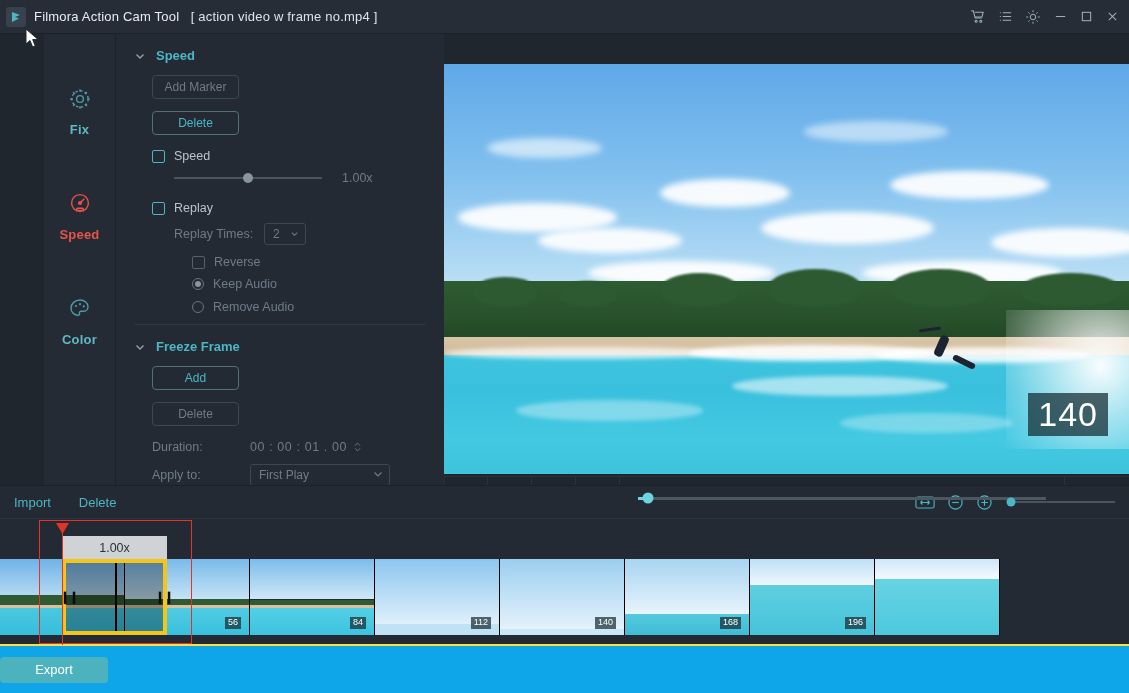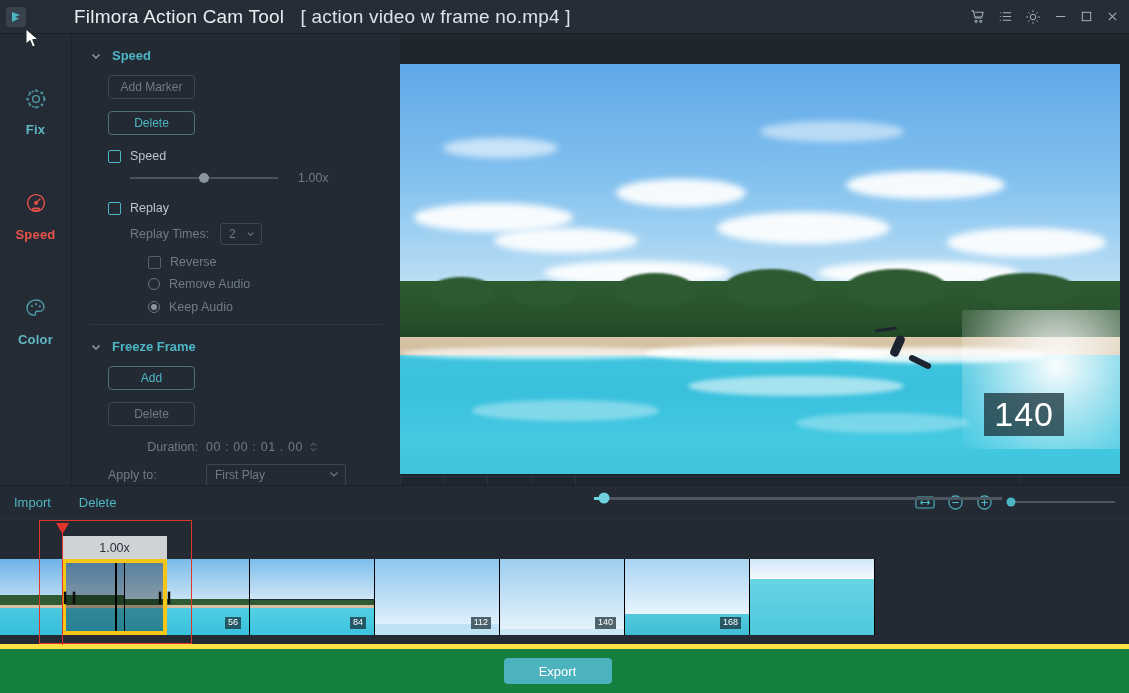--- a/index.html
+++ b/index.html
@@ -25,23 +25,22 @@
     border-bottom: 1px solid #1b212a;
   }
   .app-logo {
     width: 20px; height: 20px; border-radius: 3px;
     background: #37424d;
     display: flex; align-items: center; justify-content: center;
     margin-right: 8px;
   }
   .app-logo svg { display:block; }
   .title-text {
-    color: #e8edf2; font-size: 19px; letter-spacing: .2px;
+    color: #e8edf2; font-size: 13px; letter-spacing: .2px;
     white-space: nowrap;
-    margin-left: 40px;
   }
   .title-file { color: #dbe3ea; }
   .titlebar-spacer { flex: 1 1 auto; }
   .tb-icons { display: flex; align-items: center; padding-right: 4px; }
   .tb-btn {
     width: 28px; height: 30px;
     display: flex; align-items: center; justify-content: center;
     color: #9fb0bf;
   }
   .tb-btn.win { width: 26px; }
@@ -54,20 +53,21 @@
   }
 
   
   .leftnav {
     width: 72px; flex: 0 0 72px;
     background: #242b34;
     display: flex; flex-direction: column;
     align-items: center;
     padding-top: 48px;
     border-right: 1px solid #1c222a;
+    margin-left: 44px;
   }
   .nav-item {
     width: 72px;
     display: flex; flex-direction: column;
     align-items: center;
     margin-bottom: 50px;
     color: #5fb9c4;
   }
   .nav-item.active { color: #e8534a; }
   .nav-icon { height: 34px; display:flex; align-items:center; justify-content:center; }
@@ -319,23 +319,23 @@
   }
   .playhead-marker {
     position:absolute; left:-6px; top:0; width:13px; height:11px;
     background:#e1352a;
     clip-path: polygon(0 0, 100% 0, 50% 100%);
   }
 
   
   .footer {
     flex: 0 0 49px; height:49px;
-    background:#15803d; display:flex; align-items:center;
-    justify-content:center; padding-right: 14px;
-    border-top:5px solid #fde047;
+    background:#0ea5e9; display:flex; align-items:center;
+    justify-content:flex-start; padding-right: 14px;
+    border-top:2px solid #fde047;
   }
   .export-btn {
     width:108px; height:26px; border-radius:4px;
     background:#4cb2be; color:#fff; font-size:13px;
     display:flex; align-items:center; justify-content:center;
   }
 
   
   .cursor { position:absolute; left:25px; top:28px; z-index:50; }
 </style>
@@ -474,45 +474,45 @@
           </span>
         </span>
       </div>
 
       <div class="chk-row" style="margin-left:58px;">
         <span class="chk dim"></span>
         <span class="chk-label dim">Reverse</span>
       </div>
 
       <div class="radio-row">
+        <span class="radio on"></span>
+        <span class="radio-label">Keep Audio</span>
+      </div>
+      <div class="radio-row">
         <span class="radio"></span>
         <span class="radio-label">Remove Audio</span>
-      </div>
-      <div class="radio-row">
-        <span class="radio on"></span>
-        <span class="radio-label">Keep Audio</span>
       </div>
 
       <div class="divider"></div>
 
       <div class="section-head">
         <span class="caret">
           <svg width="12" height="12" viewBox="0 0 12 12" fill="none" stroke="#8fa2b0" stroke-width="1.4">
               <path d="M2.5 4.5L6 8l3.5-3.5"></path>
             </svg>
         </span>
         <span>Freeze Frame</span>
       </div>
 
       <div class="btn-row">
         <div class="btn enabled add">Add</div>
         <div class="btn">Delete</div>
       </div>
 
-      <div class="field-row" style="margin-left:18px;text-align:right;">
+      <div class="field-row" style="margin-left:18px;">
         <span class="field-label">Duration:</span>
         <span style="margin-left:8px;display:flex;align-items:center;">
           <span class="dur-val">00 : 00 : 01 . 00</span>
           <span class="spinner">
             <svg width="9" height="12" viewBox="0 0 10 14" fill="none" stroke="#6f7b88" stroke-width="1.1">
                 <path d="M2 5.5l3-3 3 3M2 8.5l3 3 3-3"></path>
               </svg>
           </span>
         </span>
       </div>
@@ -668,20 +668,25 @@
           <div class="t-sky" style="background:linear-gradient(#9ccef0,#e4f2fb);height:92%;"></div>
           <div class="t-sea" style="top:92%;height:8%;background:#cbe8f6;"></div>
           <span class="t-num">140</span>
         </div>
         <div class="thumb">
           <div class="t-sky" style="background:linear-gradient(#a8d4f2,#e8f4fc);height:72%;"></div>
           <div class="t-sea" style="top:72%;height:28%;background:linear-gradient(#56c9dd,#3fbdd6);"></div>
           <span class="t-num">168</span>
         </div>
         <div class="thumb">
+          <div class="t-sky" style="background:linear-gradient(#bfe0f6,#eef7fd);height:34%;"></div>
+          <div class="t-sea" style="top:34%;height:66%;background:linear-gradient(#5fcfe0,#46c3da);"></div>
+          <span class="t-num">196</span>
+        </div>
+        <div class="thumb">
           <div class="t-sky" style="background:linear-gradient(#cfe7f8,#f4fafe);height:26%;"></div>
           <div class="t-sea" style="top:26%;height:74%;background:linear-gradient(#66d4e3,#4dc8dd);"></div>
         </div>
       </div>
 
       <div class="speed-tag" style="top:17px;left:62px;">1.00x</div>
 
       <div class="clip-sel" style="top:40px;">
         <div class="inner"></div>
         <div class="clip-divider"></div>

